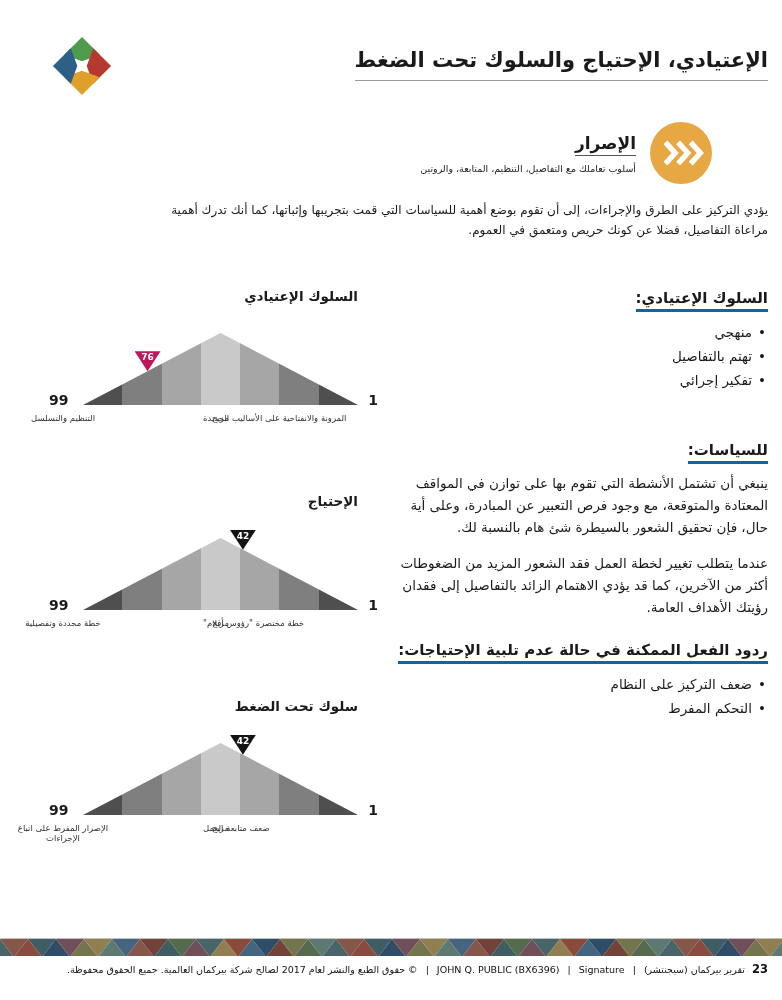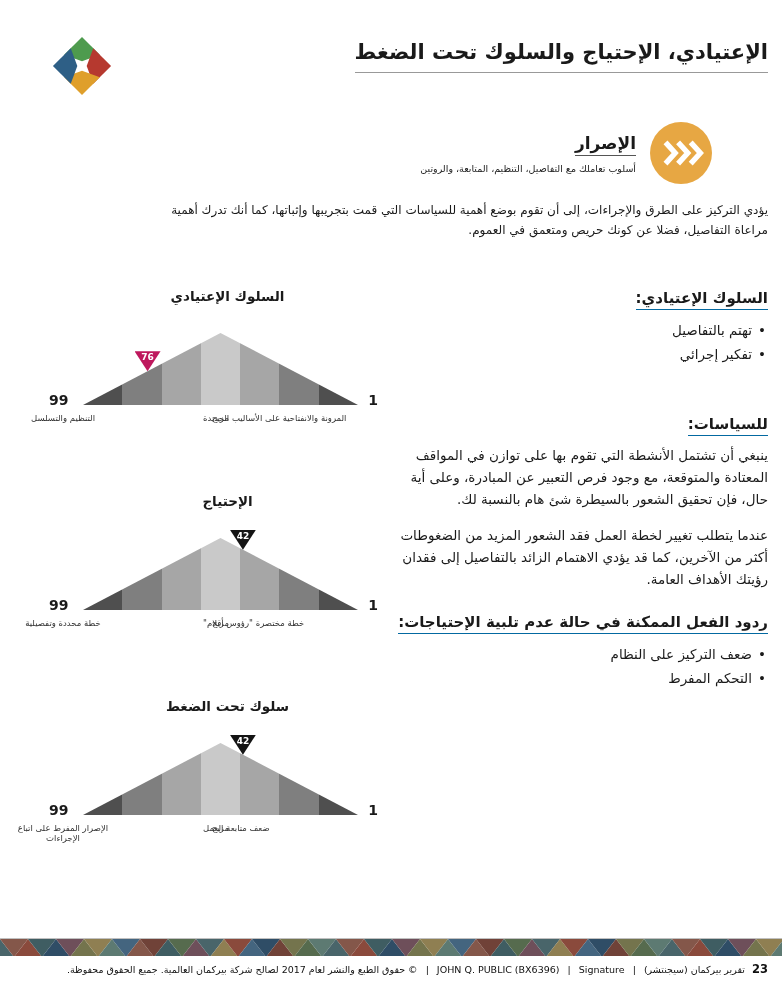--- a/index.html
+++ b/index.html
@@ -2,50 +2,50 @@
 <html lang="ar"><head>
 <meta charset="utf-8">
 <style>
   * { margin:0; padding:0; box-sizing:border-box; }
   html,body { width:782px; height:1000px; background:#fff;
     font-family:"DejaVu Sans","Liberation Sans",sans-serif; color:#1a1a1a; }
   .page { position:relative; width:782px; height:1000px; background:#fff; overflow:hidden; }
 
   
   .logo { position:absolute; top:36px; left:52px; width:60px; height:60px; }
-  .page-title { position:absolute; top:40px; right:14px; font-size:21px; font-weight:bold;
+  .page-title { position:absolute; top:48px; right:14px; font-size:21px; font-weight:bold;
     direction:rtl; display:inline-block; border-bottom:1px solid #999; padding-bottom:8px; }
 
   
   .trait { position:absolute; top:122px; right:70px; direction:rtl; display:flex; align-items:center; gap:14px; }
   .trait-icon { width:62px; height:62px; flex:0 0 auto; }
   .trait-text { text-align:right; }
   .trait-name { font-size:17px; font-weight:bold; display:inline-block; border-bottom:1px solid #555; padding-bottom:2px; }
   .trait-desc { font-size:9.5px; color:#222; margin-top:7px; }
 
   
   .intro { position:absolute; top:200px; right:14px; width:615px; direction:rtl;
     text-align:right; font-size:12px; line-height:1.7; }
 
   
   .right-col { position:absolute; top:288px; right:14px; width:372px; direction:rtl; text-align:right; }
   .right-col h3 { font-size:15px; font-weight:bold; display:inline-block;
-    border-bottom:1px solid #0369a1; padding-bottom:2px; margin-bottom:8px; }
+    border-bottom:3px solid #0369a1; padding-bottom:2px; margin-bottom:8px; }
   .right-col p { font-size:13.5px; line-height:22px; }
   .right-col ul { list-style:none; }
   .right-col li { font-size:13.5px; line-height:24px; position:relative; padding-right:16px; }
   .right-col li::before { content:"•"; position:absolute; right:2px; }
   .block-usual { margin-bottom:48px; }
   .block-need { margin-bottom:14px; }
   .block-stress { margin-bottom:22px; }
 
   
   .charts { position:absolute; top:286px; left:28px; width:352px; }
   .chart { margin-bottom:48px; }
-  .chart-title { margin-left:55px; width:275px; text-align:center; direction:rtl;
+  .chart-title { margin-left:55px; width:275px; text-align:right; direction:rtl;
     font-size:13.5px; font-weight:bold; line-height:20px; margin-bottom:4px; padding-left:14px; }
   .pyramid-wrap { position:relative; width:275px; height:95px; margin-left:55px; direction:ltr; }
   .pyramid { position:absolute; bottom:0; left:0; width:100%; height:72px; display:flex;
     clip-path:polygon(0 100%, 50% 0, 100% 100%); }
   .pyramid .seg { flex:1 1 auto; height:100%; }
   .marker { position:absolute; width:26px; height:20px; transform:translateX(-50%);
     background:#141414; clip-path:polygon(0 0,100% 0,50% 100%);
     color:#fff; font-size:9px; font-weight:bold; text-align:center; line-height:12px; z-index:2; }
   .scale-left { position:absolute; left:-34px; bottom:-3px; font-size:14px; font-weight:bold; }
   .scale-right { position:absolute; right:-20px; bottom:-3px; font-size:14px; font-weight:bold; }
@@ -167,20 +167,21 @@
       </div>
     </div>
 
   </div>
 
   <div class="right-col">
 
     <div class="block-usual">
       <div><h3>السلوك الإعتيادي:</h3></div>
       <ul>
+        <li>منهجي</li>
         <li>تهتم بالتفاصيل</li>
         <li>تفكير إجرائي</li>
       </ul>
     </div>
 
     <div class="block-need">
       <div><h3>للسياسات:</h3></div>
       <p>ينبغي أن تشتمل الأنشطة التي تقوم بها على توازن في المواقف المعتادة والمتوقعة، مع وجود فرص التعبير عن المبادرة، وعلى أية حال، فإن تحقيق الشعور بالسيطرة شئ هام بالنسبة لك.</p>
     </div>
 

